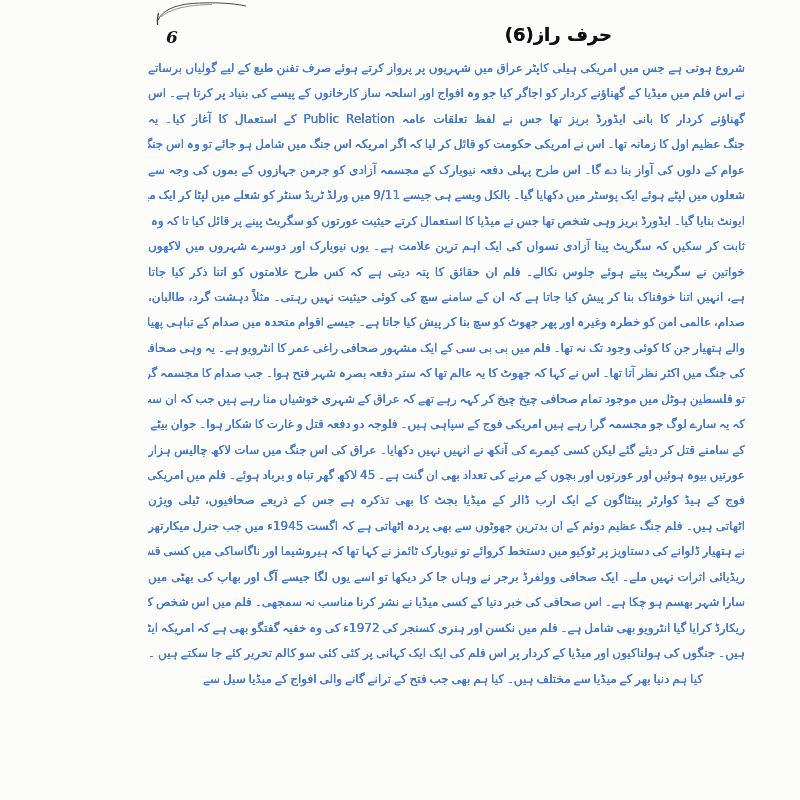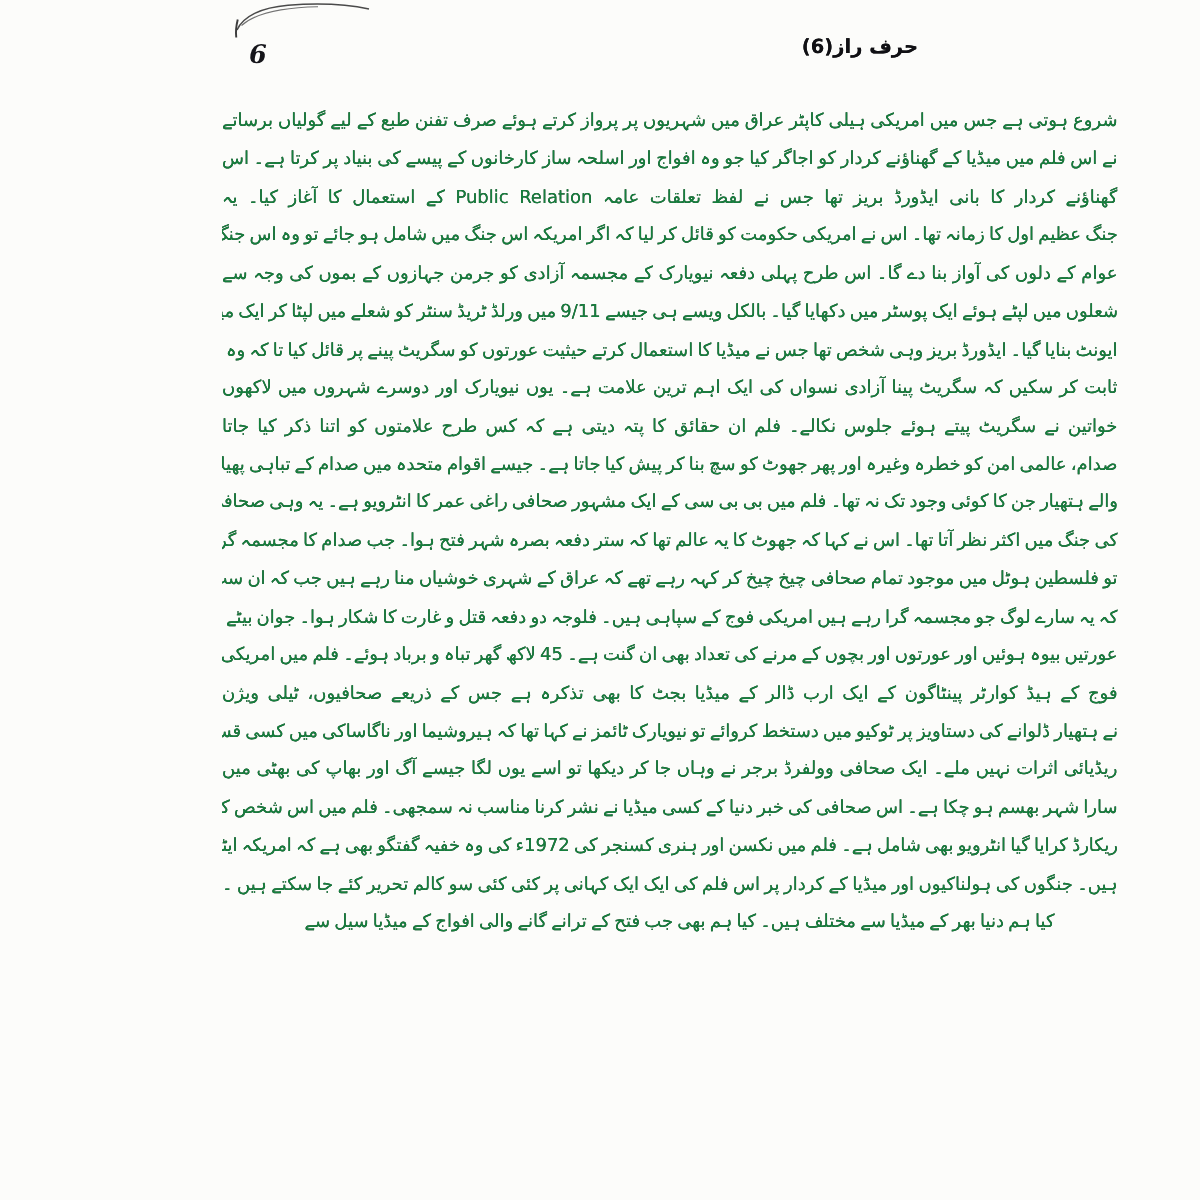--- a/index.html
+++ b/index.html
@@ -17,27 +17,27 @@
   .scan-artifact { position: absolute; left: 140px; top: 0; }
   .page-number {
     position: absolute; left: 166px; top: 27px;
     font-family: "DejaVu Serif", serif;
     font-style: italic; font-weight: bold;
     font-size: 17px; color: #15151a;
   }
   .header-title {
     position: absolute; right: 188px; top: 24px;
     direction: rtl; unicode-bidi: plaintext;
-    font-size: 13px; font-weight: bold; color: #101014;
+    font-size: 18px; font-weight: bold; color: #101014;
     text-shadow: 0 0 0.4px #222;
   }
   .body-text {
-    position: absolute; top: 68px; right: 55px;
+    position: absolute; top: 56px; right: 55px;
     width: 597px;
-    color: #15803d;
+    color: #3b82f6;
   }
   .line {
     direction: rtl;
     font-size: 12px;
     line-height: 25.45px;
     height: 25.45px;
     overflow: hidden;
     text-align: justify;
     text-align-last: justify;
     word-spacing: -1px;
@@ -68,27 +68,30 @@
   <div class="body-text">
       <div class="line" dir="rtl">شروع ہوتی ہے جس میں امریکی ہیلی کاپٹر عراق میں شہریوں پر پرواز کرتے ہوئے صرف تفنن طبع کے لیے گولیاں برساتے</div>
       <div class="line" dir="rtl">نے اس فلم میں میڈیا کے گھناؤنے کردار کو اجاگر کیا جو وہ افواج اور اسلحہ ساز کارخانوں کے پیسے کی بنیاد پر کرتا ہے۔ اس</div>
       <div class="line" dir="rtl">گھناؤنے کردار کا بانی ایڈورڈ بریز تھا جس نے لفظ تعلقات عامہ Public Relation کے استعمال کا آغاز کیا۔ یہ</div>
       <div class="line" dir="rtl">جنگ عظیم اول کا زمانہ تھا۔ اس نے امریکی حکومت کو قائل کر لیا کہ اگر امریکہ اس جنگ میں شامل ہو جائے تو وہ اس جنگ کو</div>
       <div class="line" dir="rtl">عوام کے دلوں کی آواز بنا دے گا۔ اس طرح پہلی دفعہ نیویارک کے مجسمہ آزادی کو جرمن جہازوں کے بموں کی وجہ سے</div>
       <div class="line" dir="rtl">شعلوں میں لپٹے ہوئے ایک پوسٹر میں دکھایا گیا۔ بالکل ویسے ہی جیسے 9/11 میں ورلڈ ٹریڈ سنٹر کو شعلے میں لپٹا کر ایک میڈیا</div>
       <div class="line" dir="rtl">ایونٹ بنایا گیا۔ ایڈورڈ بریز وہی شخص تھا جس نے میڈیا کا استعمال کرتے حیثیت عورتوں کو سگریٹ پینے پر قائل کیا تا کہ وہ یہ</div>
       <div class="line" dir="rtl">ثابت کر سکیں کہ سگریٹ پینا آزادی نسواں کی ایک اہم ترین علامت ہے۔ یوں نیویارک اور دوسرے شہروں میں لاکھوں</div>
       <div class="line" dir="rtl">خواتین نے سگریٹ پیتے ہوئے جلوس نکالے۔ فلم ان حقائق کا پتہ دیتی ہے کہ کس طرح علامتوں کو اتنا ذکر کیا جاتا</div>
+      <div class="line" dir="rtl">ہے، انہیں اتنا خوفناک بنا کر پیش کیا جاتا ہے کہ ان کے سامنے سچ کی کوئی حیثیت نہیں رہتی۔ مثلاً دہشت گرد، طالبان،</div>
       <div class="line" dir="rtl">صدام، عالمی امن کو خطرہ وغیرہ اور پھر جھوٹ کو سچ بنا کر پیش کیا جاتا ہے۔ جیسے اقوام متحدہ میں صدام کے تباہی پھیلانے</div>
       <div class="line" dir="rtl">والے ہتھیار جن کا کوئی وجود تک نہ تھا۔ فلم میں بی بی سی کے ایک مشہور صحافی راغی عمر کا انٹرویو ہے۔ یہ وہی صحافی ہے جو عراق</div>
       <div class="line" dir="rtl">کی جنگ میں اکثر نظر آتا تھا۔ اس نے کہا کہ جھوٹ کا یہ عالم تھا کہ ستر دفعہ بصرہ شہر فتح ہوا۔ جب صدام کا مجسمہ گرایا جا رہا تھا</div>
       <div class="line" dir="rtl">تو فلسطین ہوٹل میں موجود تمام صحافی چیخ چیخ کر کہہ رہے تھے کہ عراق کے شہری خوشیاں منا رہے ہیں جب کہ ان سب کو معلوم تھا</div>
       <div class="line" dir="rtl">کہ یہ سارے لوگ جو مجسمہ گرا رہے ہیں امریکی فوج کے سپاہی ہیں۔ فلوجہ دو دفعہ قتل و غارت کا شکار ہوا۔ جوان بیٹے ماؤں</div>
+      <div class="line" dir="rtl">کے سامنے قتل کر دیئے گئے لیکن کسی کیمرے کی آنکھ نے انہیں نہیں دکھایا۔ عراق کی اس جنگ میں سات لاکھ چالیس ہزار</div>
       <div class="line" dir="rtl">عورتیں بیوہ ہوئیں اور عورتوں اور بچوں کے مرنے کی تعداد بھی ان گنت ہے۔ 45 لاکھ گھر تباہ و برباد ہوئے۔ فلم میں امریکی</div>
       <div class="line" dir="rtl">فوج کے ہیڈ کوارٹر پینٹاگون کے ایک ارب ڈالر کے میڈیا بجٹ کا بھی تذکرہ ہے جس کے ذریعے صحافیوں، ٹیلی ویژن</div>
+      <div class="line" dir="rtl">اٹھاتی ہیں۔ فلم جنگ عظیم دوئم کے ان بدترین جھوٹوں سے بھی پردہ اٹھاتی ہے کہ اگست 1945ء میں جب جنرل میکارتھر</div>
       <div class="line" dir="rtl">نے ہتھیار ڈلوانے کی دستاویز پر ٹوکیو میں دستخط کروائے تو نیویارک ٹائمز نے کہا تھا کہ ہیروشیما اور ناگاساکی میں کسی قسم کے</div>
       <div class="line" dir="rtl">ریڈیائی اثرات نہیں ملے۔ ایک صحافی وولفرڈ برجر نے وہاں جا کر دیکھا تو اسے یوں لگا جیسے آگ اور بھاپ کی بھٹی میں</div>
       <div class="line" dir="rtl">سارا شہر بھسم ہو چکا ہے۔ اس صحافی کی خبر دنیا کے کسی میڈیا نے نشر کرنا مناسب نہ سمجھی۔ فلم میں اس شخص کا موت سے پہلے</div>
       <div class="line" dir="rtl">ریکارڈ کرایا گیا انٹرویو بھی شامل ہے۔ فلم میں نکسن اور ہنری کسنجر کی 1972ء کی وہ خفیہ گفتگو بھی ہے کہ امریکہ ایٹم بم استعمال</div>
       <div class="line" dir="rtl">ہیں۔ جنگوں کی ہولناکیوں اور میڈیا کے کردار پر اس فلم کی ایک ایک کہانی پر کئی کئی سو کالم تحریر کئے جا سکتے ہیں ۔</div>
       <div class="line indent" dir="rtl">کیا ہم دنیا بھر کے میڈیا سے مختلف ہیں۔ کیا ہم بھی جب فتح کے ترانے گانے والی افواج کے میڈیا سیل سے</div>
     </div>
 
 </div>
 

